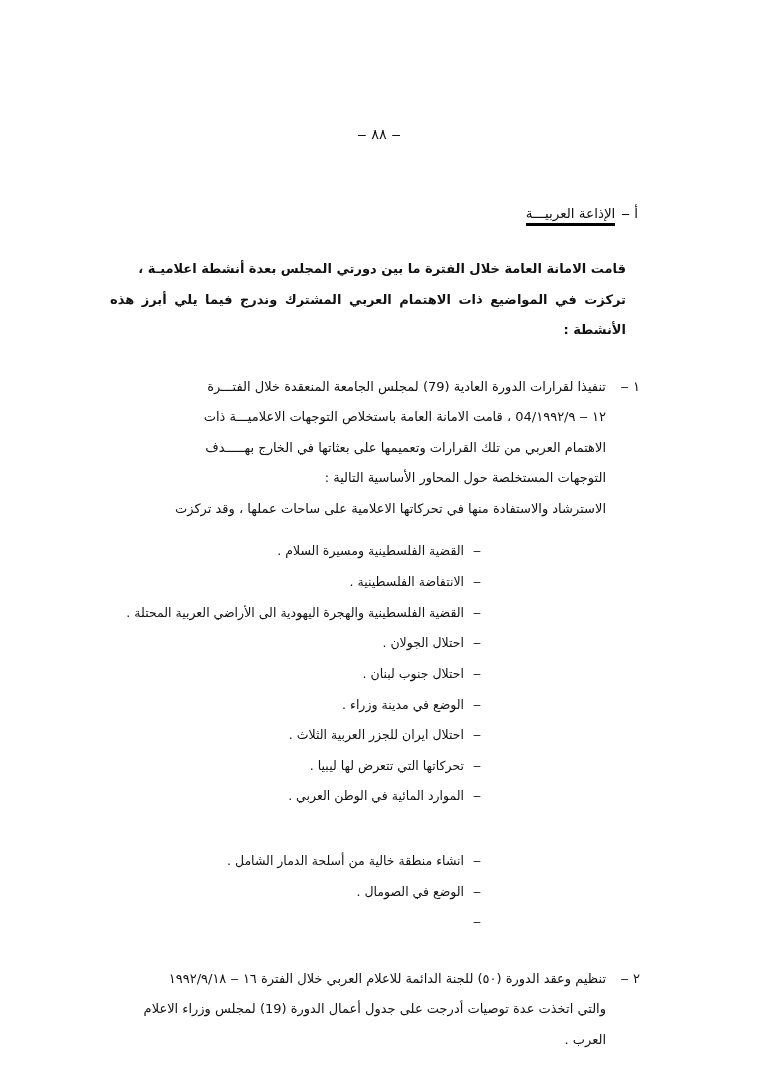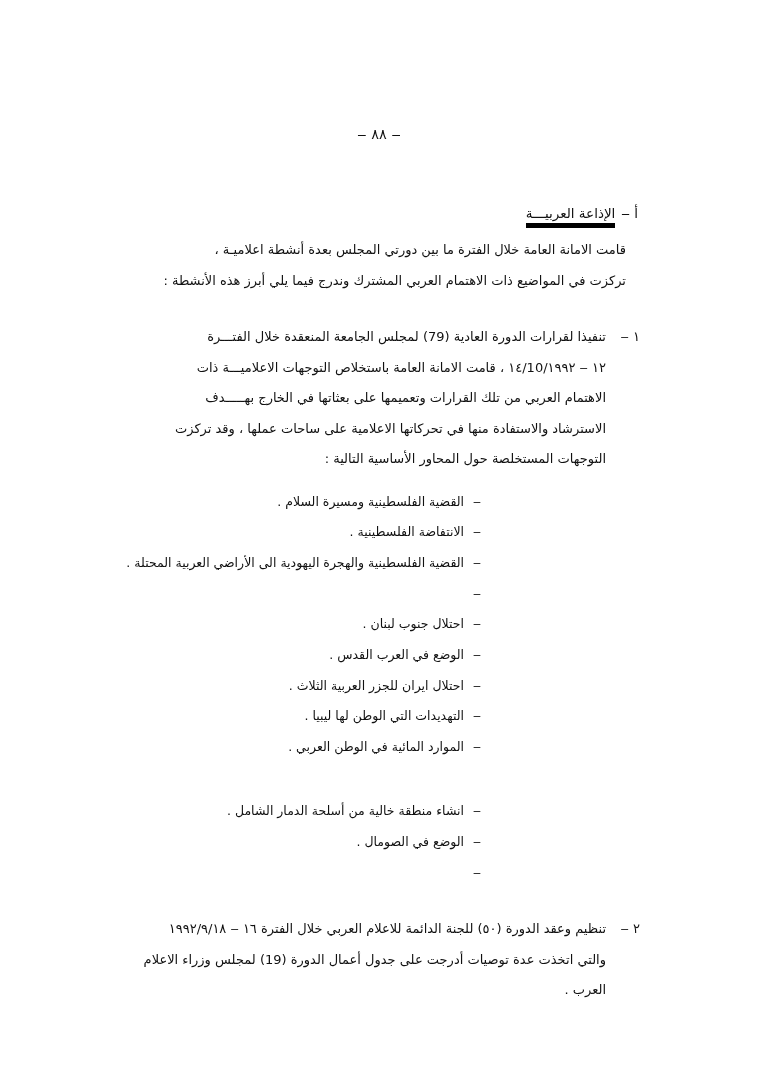--- a/index.html
+++ b/index.html
@@ -40,39 +40,40 @@
   }
 
   .section-heading {
     text-align: right;
     font-size: 13.5px;
     margin-bottom: 4px;
     direction: rtl;
     padding-right: 2px;
   }
   .section-heading .heading-text {
-    border-bottom: 5px solid #000000;
+    border-bottom: 3px solid #000000;
     padding-bottom: 2px;
     display: inline-block;
   }
   .section-heading .heading-marker {
     display: inline-block;
     margin-left: 6px;
   }
 
   .para {
     font-size: 13px;
     line-height: 2.35;
     text-align: justify;
     direction: rtl;
     margin-top: 14px;
   }
   .para.intro {
-    margin-top: 7px;
+    margin-top: 28px;
     padding-right: 14px;
+    font-weight: bold;
   }
   .para.intro .line {
     display: block;
   }
 
   .numbered {
     display: flex;
     direction: rtl;
     margin-top: 26px;
     font-size: 13px;
@@ -137,58 +138,59 @@
 
     <div class="para intro">
       <span class="line">قامت الامانة العامة خلال الفترة ما بين دورتي المجلس بعدة أنشطة اعلاميـة ،</span>
       <span class="line">تركزت في المواضيع ذات الاهتمام العربي المشترك وندرج فيما يلي أبرز هذه الأنشطة :</span>
     </div>
 
     <div class="numbered">
       <div class="num">١ ‒</div>
       <div class="body">
         <span class="line">تنفيذا لقرارات الدورة العادية (79) لمجلس الجامعة المنعقدة خلال الفتـــرة</span>
-        <span class="line">١٢ ‒ ١٩٩٢/10/١٤ ، قامت الامانة العامة باستخلاص التوجهات الاعلاميـــة  ذات</span>
+        <span class="line">١٢ ‒ ١٩٩٢/٩/04 ، قامت الامانة العامة باستخلاص التوجهات الاعلاميـــة  ذات</span>
         <span class="line">الاهتمام العربي من تلك القرارات وتعميمها على بعثاتها في الخارج بهـــــدف</span>
+        <span class="line last">التوجهات المستخلصة حول المحاور الأساسية التالية :</span>
         <span class="line">الاسترشاد والاستفادة منها في تحركاتها الاعلامية على ساحات عملها ، وقد تركزت</span>
-        <span class="line last">التوجهات المستخلصة حول المحاور الأساسية التالية :</span>
       </div>
     </div>
 
     <div class="bullets group-one">
       <div class="bullet-row">
         <span class="dash">‒</span>
         <span class="btext">القضية الفلسطينية ومسيرة السلام .</span>
       </div>
       <div class="bullet-row">
         <span class="dash">‒</span>
         <span class="btext">الانتفاضة الفلسطينية .</span>
       </div>
       <div class="bullet-row">
         <span class="dash">‒</span>
         <span class="btext">القضية الفلسطينية والهجرة اليهودية الى الأراضي العربية المحتلة .</span>
       </div>
       <div class="bullet-row">
         <span class="dash">‒</span>
+        <span class="btext">احتلال الجولان .</span>
       </div>
       <div class="bullet-row">
         <span class="dash">‒</span>
         <span class="btext">احتلال جنوب لبنان .</span>
       </div>
       <div class="bullet-row">
         <span class="dash">‒</span>
-        <span class="btext">الوضع في العرب القدس .</span>
+        <span class="btext">الوضع في مدينة وزراء .</span>
       </div>
       <div class="bullet-row">
         <span class="dash">‒</span>
         <span class="btext">احتلال ايران للجزر العربية الثلاث .</span>
       </div>
       <div class="bullet-row">
         <span class="dash">‒</span>
-        <span class="btext">التهديدات التي الوطن لها ليبيا .</span>
+        <span class="btext">تحركاتها التي تتعرض لها ليبيا .</span>
       </div>
       <div class="bullet-row">
         <span class="dash">‒</span>
         <span class="btext">الموارد المائية في الوطن العربي .</span>
       </div>
     </div>
 
     <div class="bullets group-two">
       <div class="bullet-row">
         <span class="dash">‒</span>

